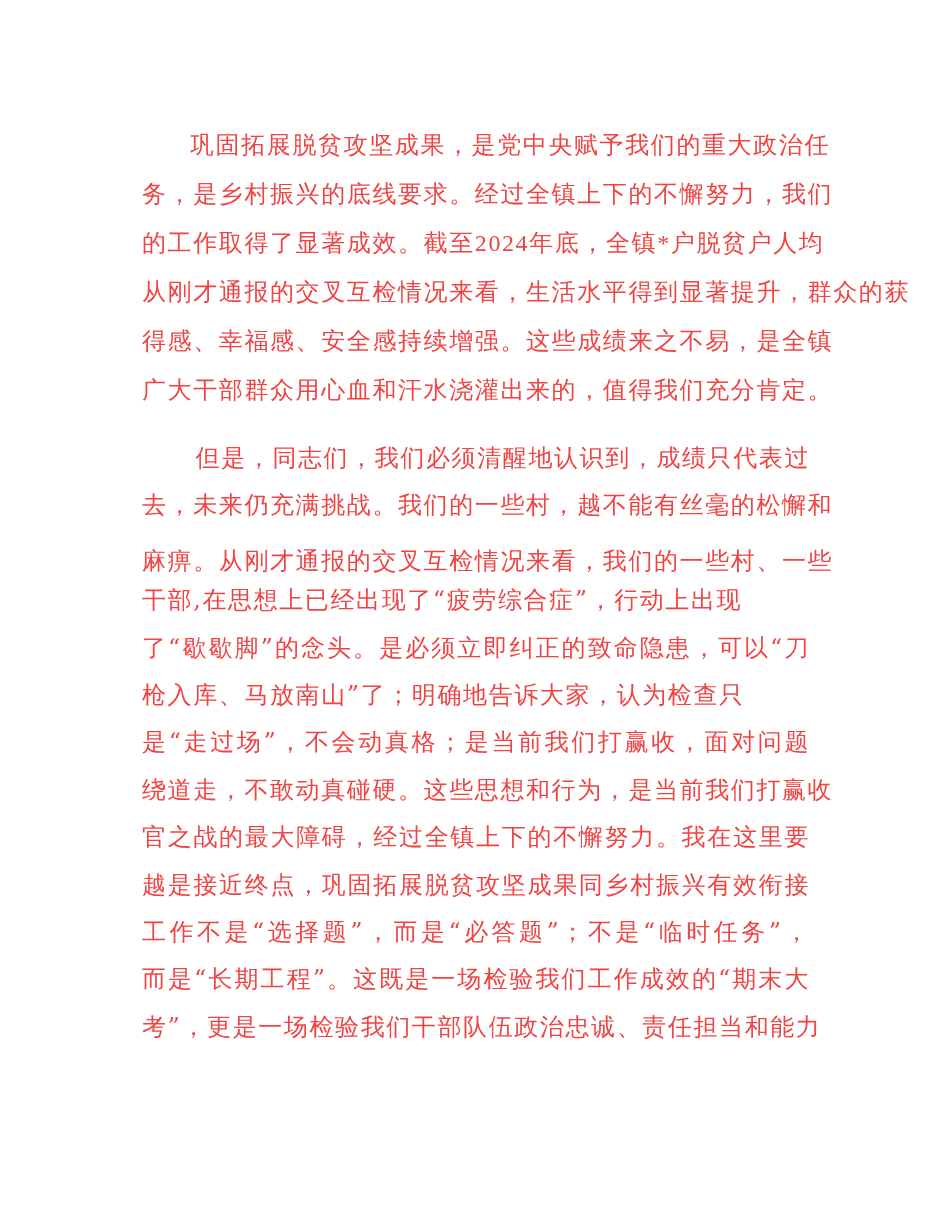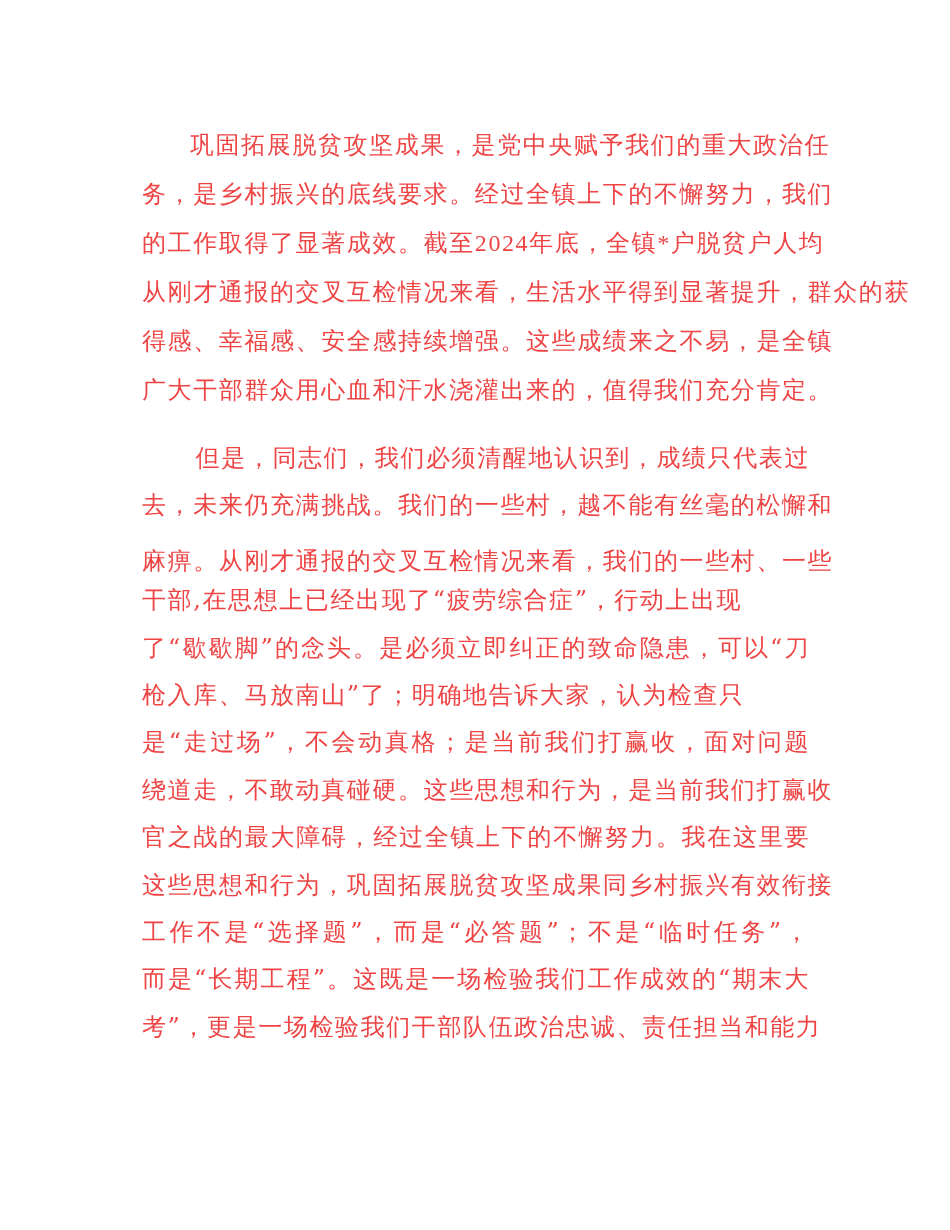--- a/index.html
+++ b/index.html
@@ -61,19 +61,19 @@
   <div>
     <div class="line indent" style="top:441px;">但是，同志们，我们必须清醒地认识到，成绩只代表过</div>
     <div class="line justify" style="top:488px;">去，未来仍充满挑战。我们的一些村，越不能有丝毫的松懈和</div>
     <div class="line justify" style="top:536px;margin-top:8px;">麻痹。从刚才通报的交叉互检情况来看，我们的一些村、一些</div>
     <div class="line" style="top:583px;">干部,在思想上已经出现了“疲劳综合症”，行动上出现</div>
     <div class="line justify" style="top:631px;">了“歇歇脚”的念头。是必须立即纠正的致命隐患，可以“刀</div>
     <div class="line" style="top:678px;">枪入库、马放南山”了；明确地告诉大家，认为检查只</div>
     <div class="line justify" style="top:725px;">是“走过场”，不会动真格；是当前我们打赢收，面对问题</div>
     <div class="line justify" style="top:773px;">绕道走，不敢动真碰硬。这些思想和行为，是当前我们打赢收</div>
     <div class="line justify" style="top:820px;">官之战的最大障碍，经过全镇上下的不懈努力。我在这里要</div>
-    <div class="line justify" style="top:868px;">这些思想和行为，巩固拓展脱贫攻坚成果同乡村振兴有效衔接</div>
+    <div class="line justify" style="top:868px;">越是接近终点，巩固拓展脱贫攻坚成果同乡村振兴有效衔接</div>
     <div class="line justify" style="top:915px;">工作不是“选择题”，而是“必答题”；不是“临时任务”，</div>
     <div class="line justify" style="top:962px;">而是“长期工程”。这既是一场检验我们工作成效的“期末大</div>
     <div class="line justify" style="top:1010px;">考”，更是一场检验我们干部队伍政治忠诚、责任担当和能力</div>
   </div>
 
 </div>
 
 </body></html>

